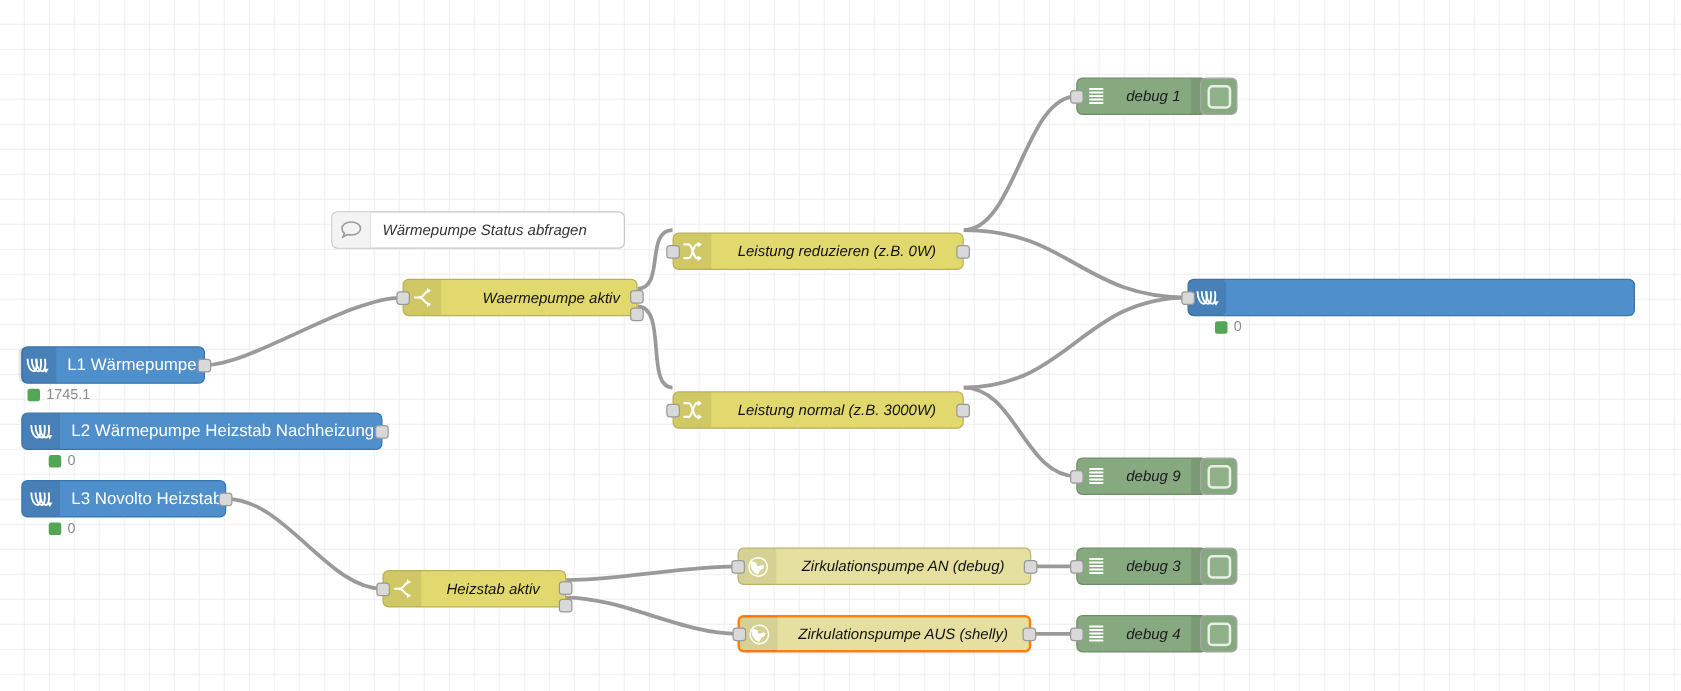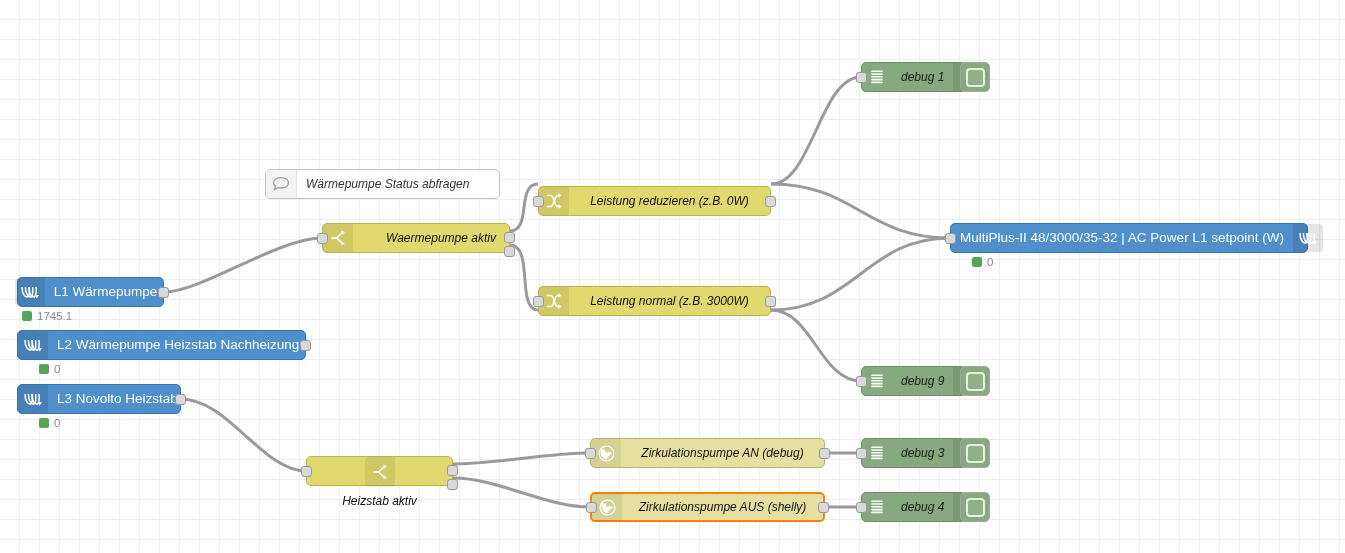--- a/index.html
+++ b/index.html
@@ -213,21 +213,21 @@
             </g>
             <path d="M12.6 1.4 L15.6 3.5 L12.6 5.6 Z" fill="#fff"></path>
             <path d="M12.6 12.4 L15.6 14.5 L12.6 16.6 Z" fill="#fff"></path>
           </svg>
         </div>
         <div class="nlabel">Waermepumpe aktiv</div>
         <div class="port in"></div>
         <div class="port out" style="top: 8px; margin-top: 0px;"></div>
         <div class="port out" style="top: 22px; margin-top: 0px;"></div>
       </div>
-      <div class="node n-switch" style="left: 306px; top: 456px; width: 147px; flex-direction: column;">
+      <div class="node n-switch" style="left: 306px; top: 456px; width: 147px;">
         <div class="ico">
           <svg width="18" height="18" viewBox="0 0 18 18">
             <g fill="none" stroke="#fff" stroke-width="1.7" stroke-linecap="round">
               <path d="M3 9 H6.5"></path>
               <path d="M6.5 9 C10 9 11 3.5 14.5 3.5"></path>
               <path d="M6.5 9 C10 9 11 14.5 14.5 14.5"></path>
             </g>
             <path d="M12.6 1.4 L15.6 3.5 L12.6 5.6 Z" fill="#fff"></path>
             <path d="M12.6 12.4 L15.6 14.5 L12.6 16.6 Z" fill="#fff"></path>
           </svg>
@@ -245,21 +245,21 @@
               <path d="M2.5 14.5 H6 C9 14.5 9.5 3.5 12.5 3.5 H15"></path>
             </g>
             <path d="M13.2 1.3 L16.6 3.5 L13.2 5.7 Z" fill="#fff"></path>
             <path d="M13.2 12.3 L16.6 14.5 L13.2 16.7 Z" fill="#fff"></path>
           </svg>
         </div>
         <div class="nlabel">Leistung reduzieren (z.B. 0W)</div>
         <div class="port in"></div>
         <div class="port out"></div>
       </div>
-      <div class="node n-change" style="left: 538px; top: 286px; width: 233px;">
+      <div class="node n-change" style="left: 538px; top: 313px; width: 233px;">
         <div class="ico">
           <svg width="18" height="18" viewBox="0 0 18 18">
             <g fill="none" stroke="#fff" stroke-width="1.7" stroke-linecap="round">
               <path d="M2.5 3.5 H6 C9 3.5 9.5 14.5 12.5 14.5 H15"></path>
               <path d="M2.5 14.5 H6 C9 14.5 9.5 3.5 12.5 3.5 H15"></path>
             </g>
             <path d="M13.2 1.3 L16.6 3.5 L13.2 5.7 Z" fill="#fff"></path>
             <path d="M13.2 12.3 L16.6 14.5 L13.2 16.7 Z" fill="#fff"></path>
           </svg>
         </div>
@@ -283,21 +283,20 @@
           <svg width="17" height="17" viewBox="0 0 17 17">
             <circle cx="8.5" cy="8.5" r="7.4" fill="none" stroke="#fff" stroke-width="1.2"></circle>
             <path d="M3.4 3.8 C5 5.2 5.6 4.2 6.8 5 C8 5.8 6.6 7.2 8 7.8 C9.4 8.4 11 6.4 12.6 7.2 C14.2 8 13 10 11.2 10.6 C9.4 11.2 9.6 13.4 8 14.6 C6.4 13.8 4 12.2 3 9.6 C2.2 7.4 2.6 5 3.4 3.8 Z" fill="#fff"></path>
           </svg>
         </div>
         <div class="nlabel">Zirkulationspumpe AUS (shelly)</div>
         <div class="port in"></div>
         <div class="port out"></div>
       </div>
       <div class="node n-victron" style="left: 950px; top: 223px; width: 358px;">
-        <div class="nlabel">MultiPlus-II 48/3000/35-32 | AC Power L1 setpoint (W)</div>
         <div class="ico right">
           <svg width="20" height="16" viewBox="0 0 20 16">
             <g fill="none" stroke="#fff" stroke-width="1.5">
               <path d="M2 3 C2 10 5 13 7 13 C9 13 10 9 9.2 3"></path>
               <path d="M5.4 3 C5.4 10 8.4 13 10.4 13 C12.4 13 13.4 9 12.6 3"></path>
               <path d="M8.8 3 C8.8 10 11.8 13 13.8 13 C15.8 13 16.8 9 16 3"></path>
             </g>
             <path d="M14.5 11 L19 11 L16.8 14.5 Z" fill="#fff"></path>
           </svg>
         </div>

